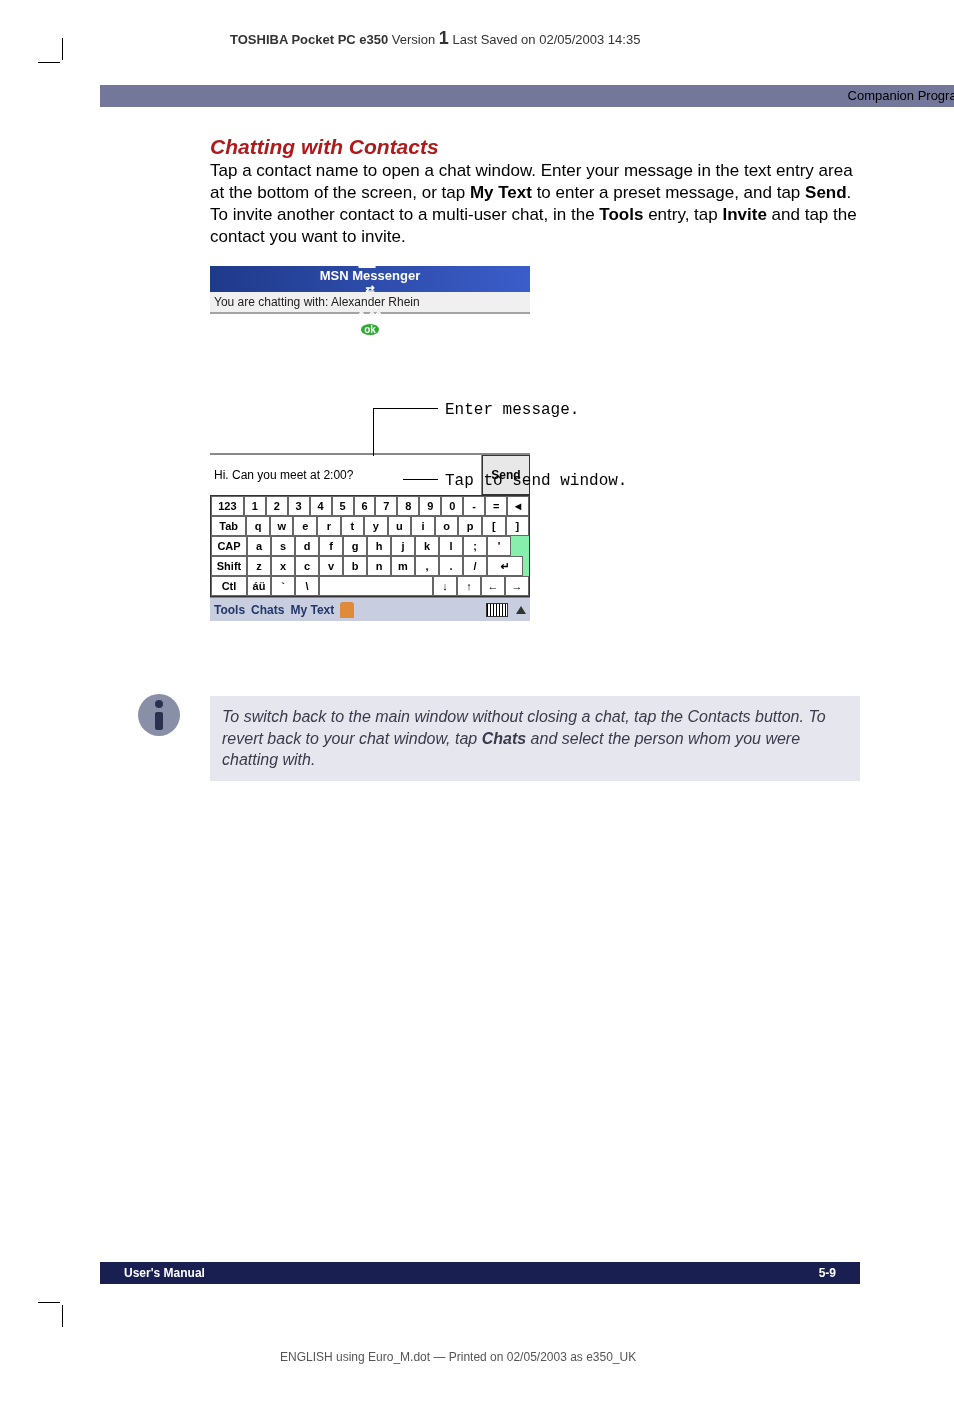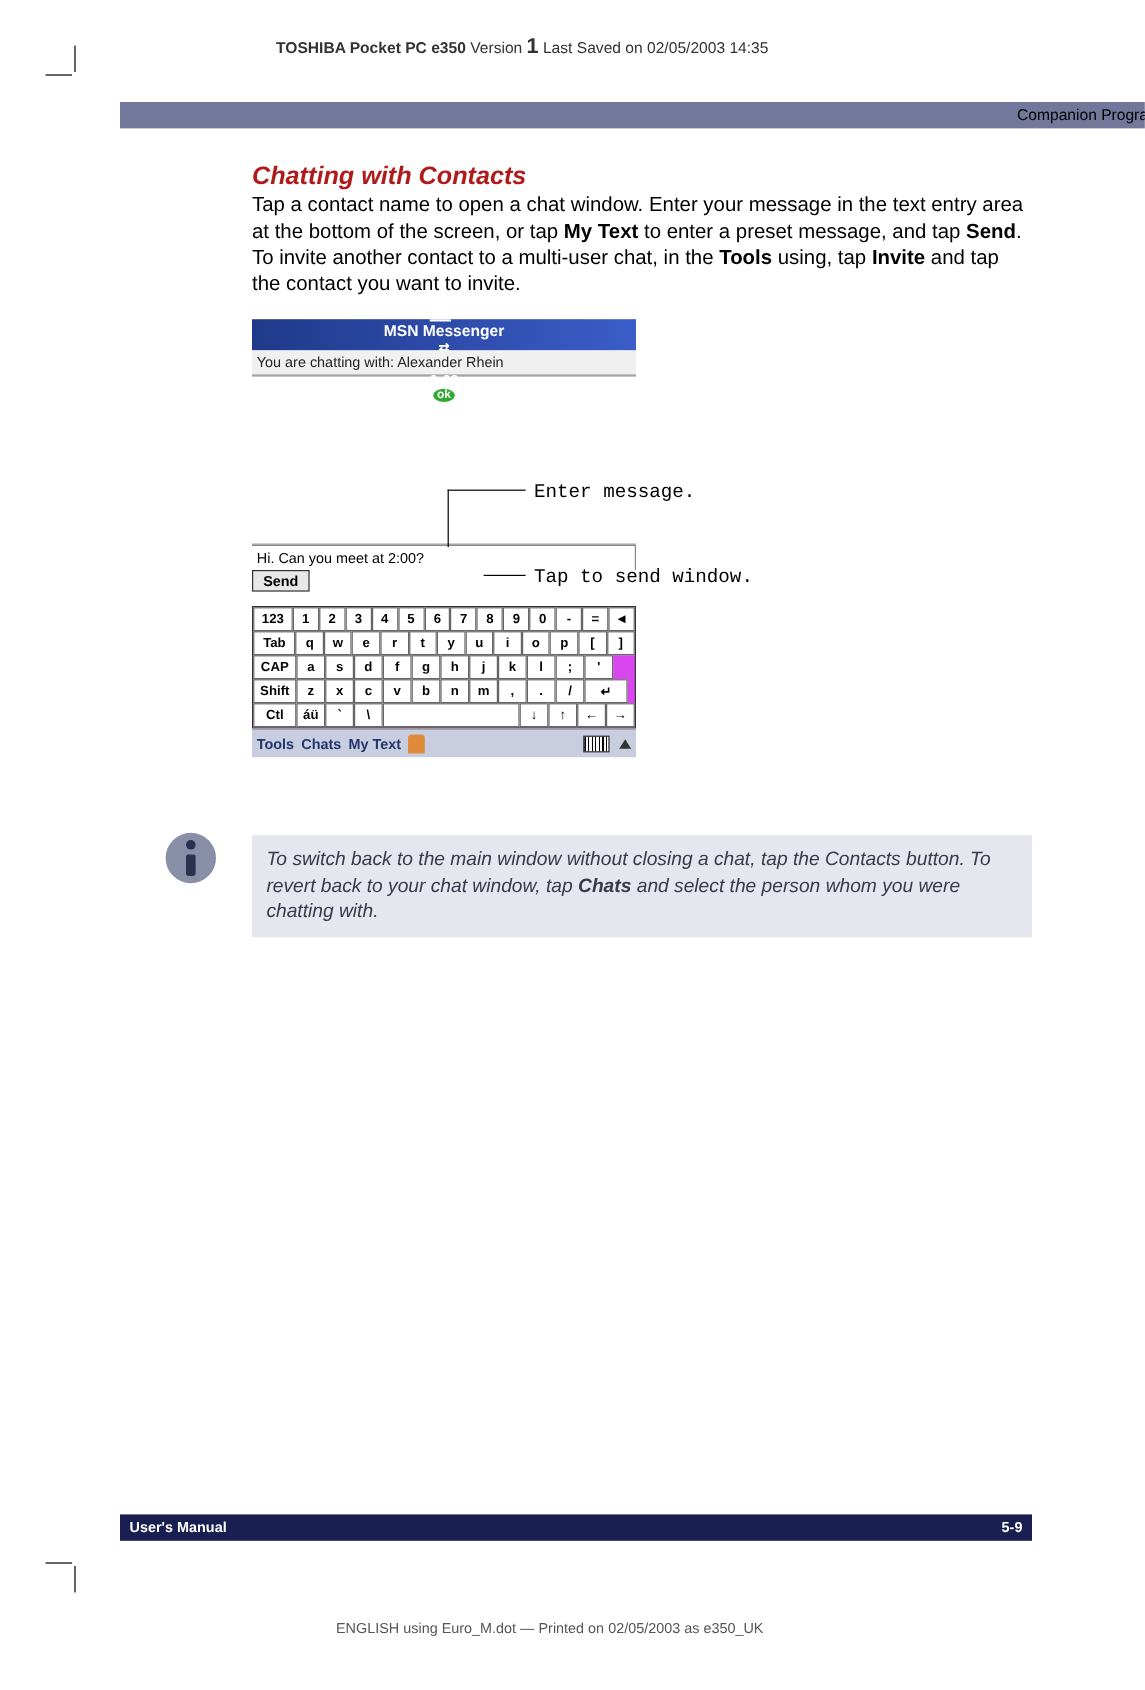--- a/index.html
+++ b/index.html
@@ -102,21 +102,20 @@
   }
   .chat-area {
     height: 140px;
     background: #fff;
     border-bottom: 1px solid #888;
   }
   .input-wrap {
     display: flex;
     background: #fff;
     border-top: 1px solid #888;
-    flex-direction: column;
   }
   .input-wrap .msg-in {
     flex: 1;
     font-size: 12px;
     padding: 3px 4px;
     border: none;
     border-right: 1px solid #888;
     height: 40px;
     background: #fff;
     font-family: Tahoma, Arial, sans-serif;
@@ -124,22 +123,22 @@
   .input-wrap .send-btn {
     width: 48px;
     border: 1px solid #333;
     background: #e8e8e8;
     font-size: 12px;
     font-weight: bold;
     font-family: Tahoma, Arial, sans-serif;
   }
   .kbd {
     border: 1px solid #333;
-    background: #d946ef;
-    margin-top: 12px;
+    background: #86efac;
+    margin-top: 0;
   }
   .kbd-row { display: flex; }
   .kbd-row .k {
     border: 1px solid #666;
     height: 20px;
     font-size: 11px;
     display: flex;
     align-items: center;
     justify-content: center;
     background: #fff;
@@ -220,21 +219,21 @@
     position: absolute;
     left: 100px;
     top: 1262px;
     width: 760px;
     height: 22px;
     background: #1a1f52;
     color:#fff;
     font-size: 12px;
     display:flex;
     align-items:center;
-    padding: 0 8px;
+    padding: 0 24px;
     justify-content: space-between;
     font-weight: bold;
   }
   .print-line {
     position: absolute;
     left: 280px;
     top: 1350px;
     font-size: 12px;
     color: #555;
   }
@@ -249,21 +248,21 @@
 
 <div class="page-header">
   <b>TOSHIBA Pocket PC e350</b><span> Version </span><span class="ver">1</span><span> Last Saved on 02/05/2003 14:35</span>
 </div>
 
 <div class="chapter-bar">Companion Programs</div>
 
 <div class="content">
   <div class="section-title">Chatting with Contacts</div>
   <div class="body-text">
-    <span>Tap a contact name to open a chat window. Enter your message in the text entry area at the bottom of the screen, or tap </span><b>My Text</b><span> to enter a preset message, and tap </span><b>Send</b><span>. To invite another contact to a multi-user chat, in the </span><b>Tools</b><span> using, tap </span><b>Invite</b><span> and tap the contact you want to invite.</span>
+    <span>Tap a contact name to open a chat window. Enter your message in the text entry area at the bottom of the screen, or tap </span><b>My Text</b><span> to enter a preset message, and tap </span><b>Send</b><span>. To invite another contact to a multi-user chat, in the </span><b>Tools</b><span> entry, tap </span><b>Invite</b><span> and tap the contact you want to invite.</span>
   </div>
 
   <div class="pda">
     <div class="title-bar">
       <div class="flag"></div>
       <span>MSN Messenger</span>
       <span class="spacer"></span>
       <span class="sig">⇄</span>
       <span class="spk">◀ξ</span>
       <span class="time">6:03</span>

